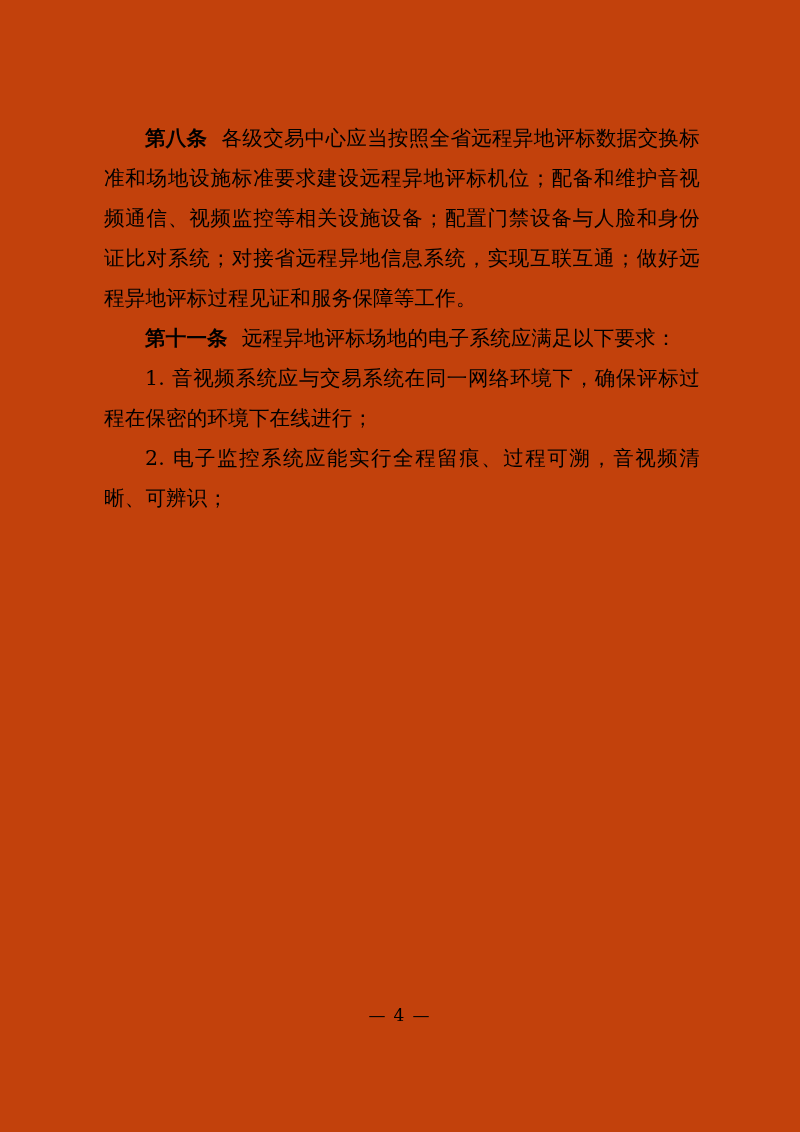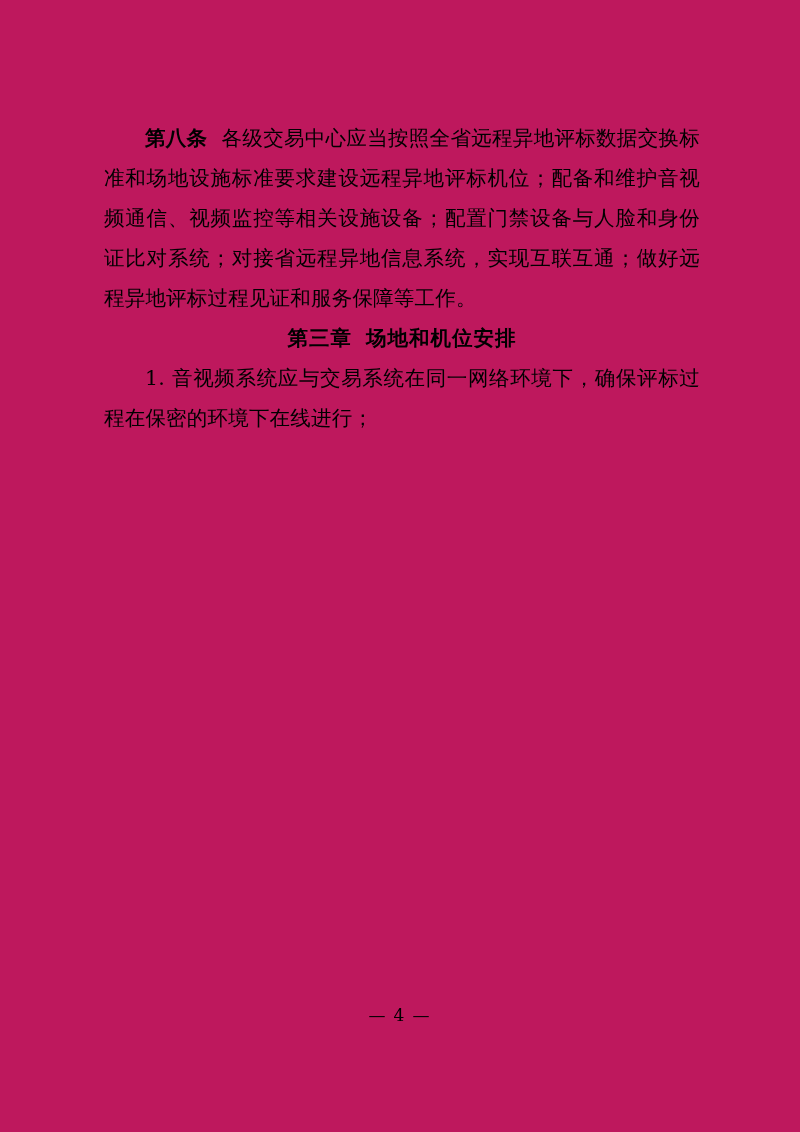--- a/index.html
+++ b/index.html
@@ -3,21 +3,21 @@
 <meta charset="utf-8">
 <style>
   html, body {
     margin: 0;
     padding: 0;
     background: #f0f0f0;
   }
   .page {
     width: 800px;
     height: 1132px;
-    background: #be185d;
+    background: #c2410c;
     position: relative;
     margin: 0 auto;
     box-sizing: border-box;
     font-family: "DejaVu Serif", "Liberation Serif", serif;
     color: #000000;
     overflow: hidden;
   }
   .content {
     position: absolute;
     left: 104px;
@@ -68,27 +68,28 @@
 </head>
 <body>
 
 <div class="page">
 
   <div class="content">
 
     <p class="para indent"><span class="bold-lead">第八条</span><span class="gap-after"></span><span>各级交易中心应当按照全省远程异地评标数据交换标准和场地设施标准要求建设远程异地评标机位；配备和维护音视频通信、视频监控等相关设施设备；配置门禁设备与人脸和身份证比对系统；对接省远程异地信息系统，实现互联互通；做好远程异地评标过程见证和服务保障等工作。</span></p>
 
 
-    <p class="chapter-heading"><span>第三章</span><span class="gap-after"></span><span>场地和机位安排</span></p>
 
 
 
+    <p class="para indent"><span class="bold-lead">第十一条</span><span class="gap-after"></span><span>远程异地评标场地的电子系统应满足以下要求：</span></p>
 
     <p class="para indent">1. 音视频系统应与交易系统在同一网络环境下，确保评标过程在保密的环境下在线进行；</p>
 
+    <p class="para indent">2. 电子监控系统应能实行全程留痕、过程可溯，音视频清晰、可辨识；</p>
 
 
   </div>
 
   <div class="footer">
     <span class="dash">—</span><span>4</span><span class="dash">—</span>
   </div>
 
 </div>
 

